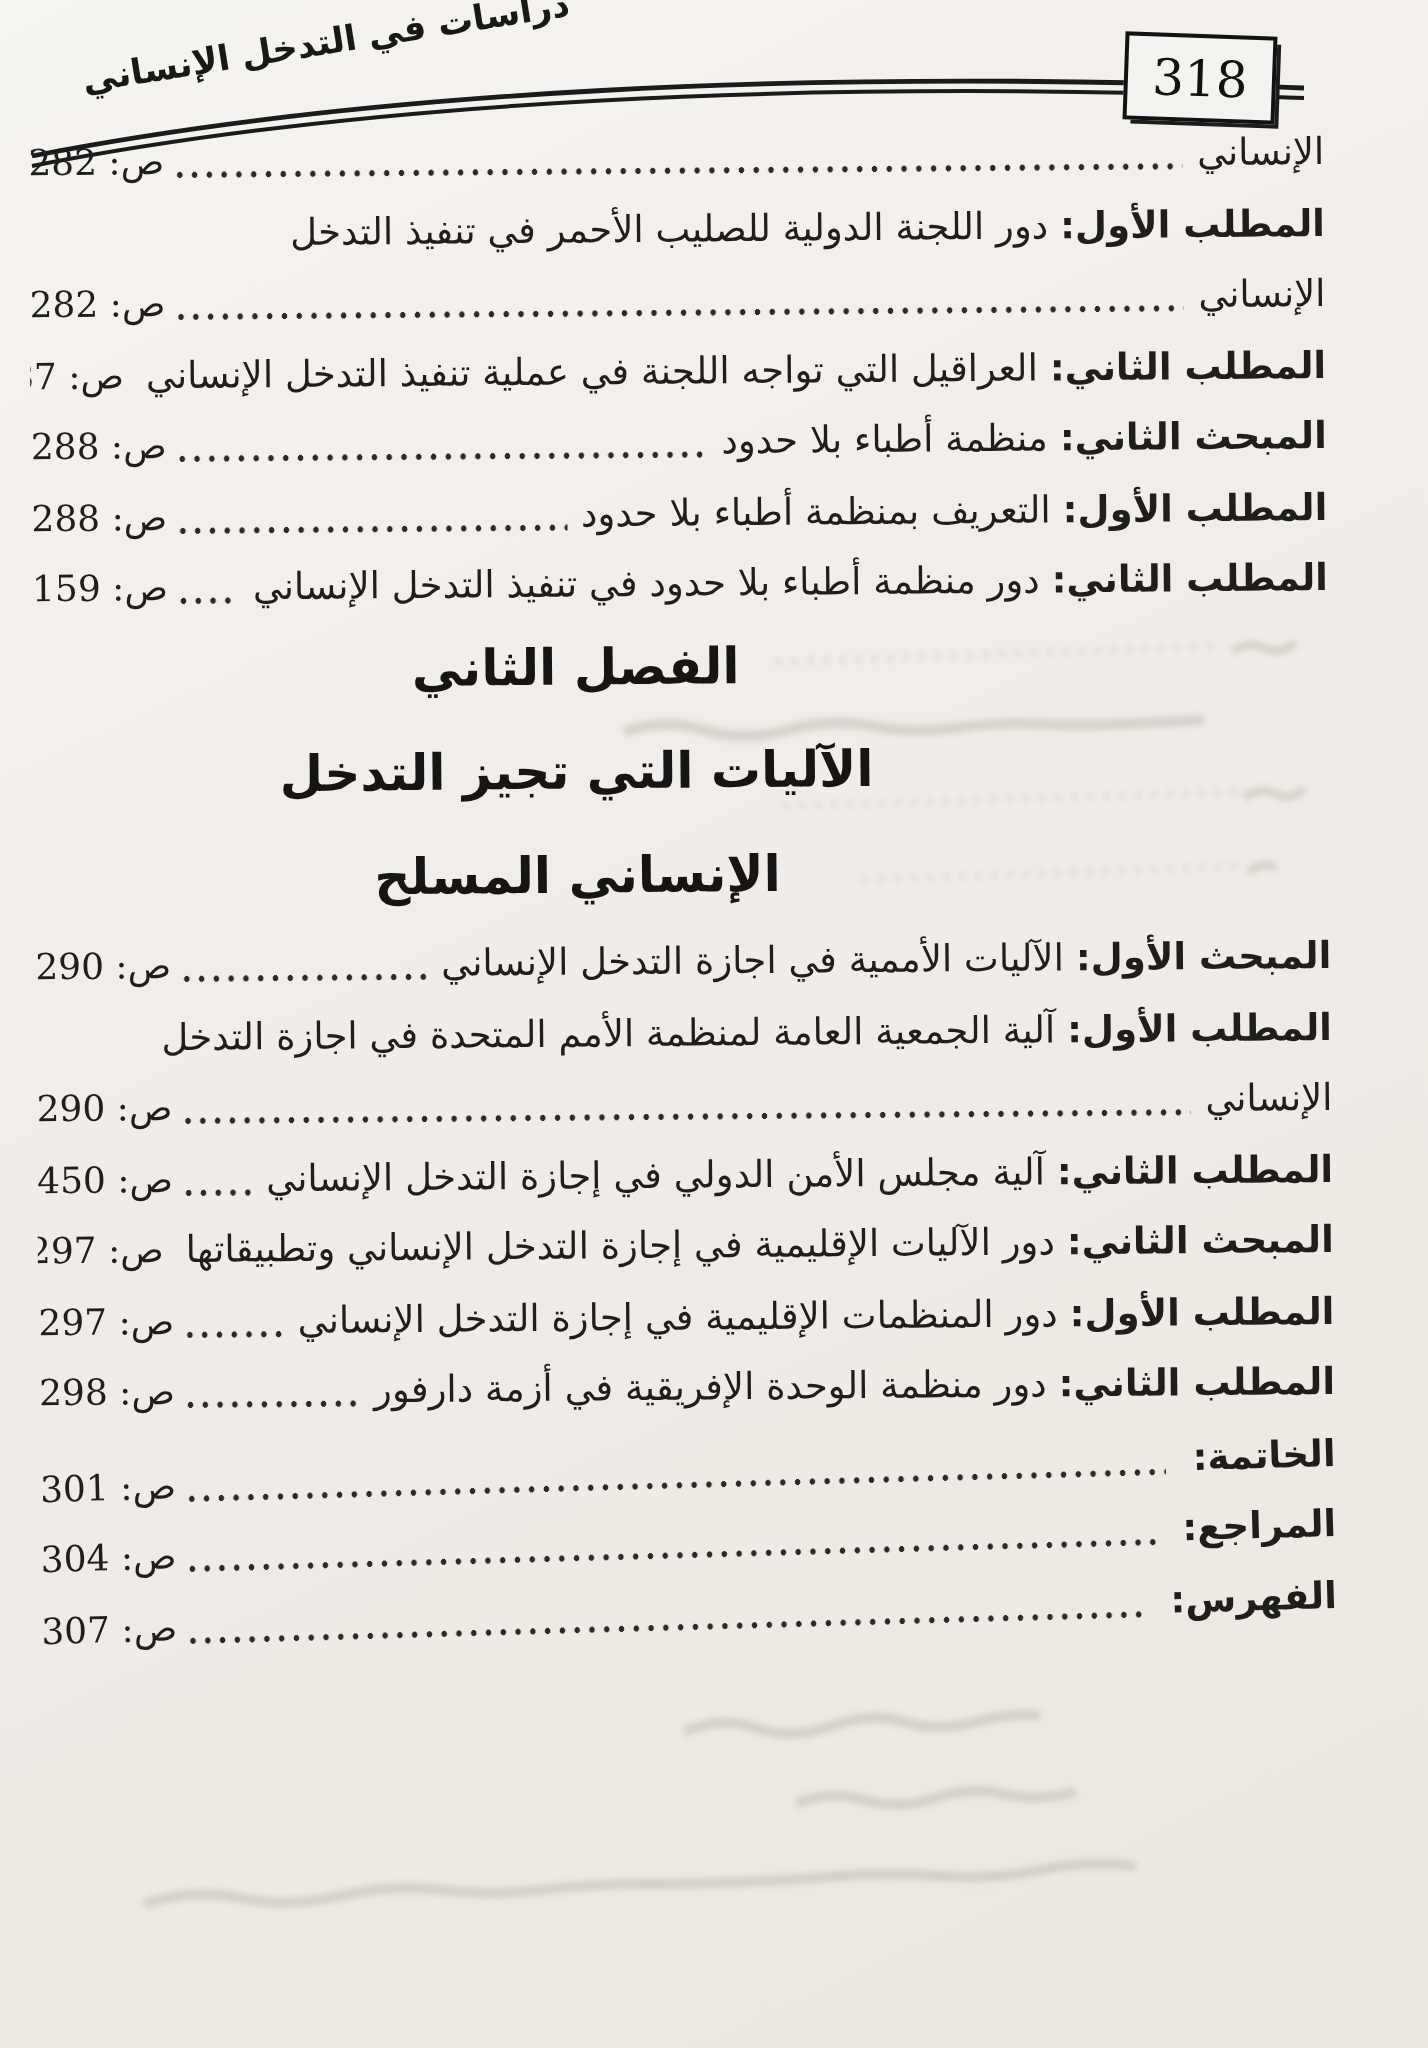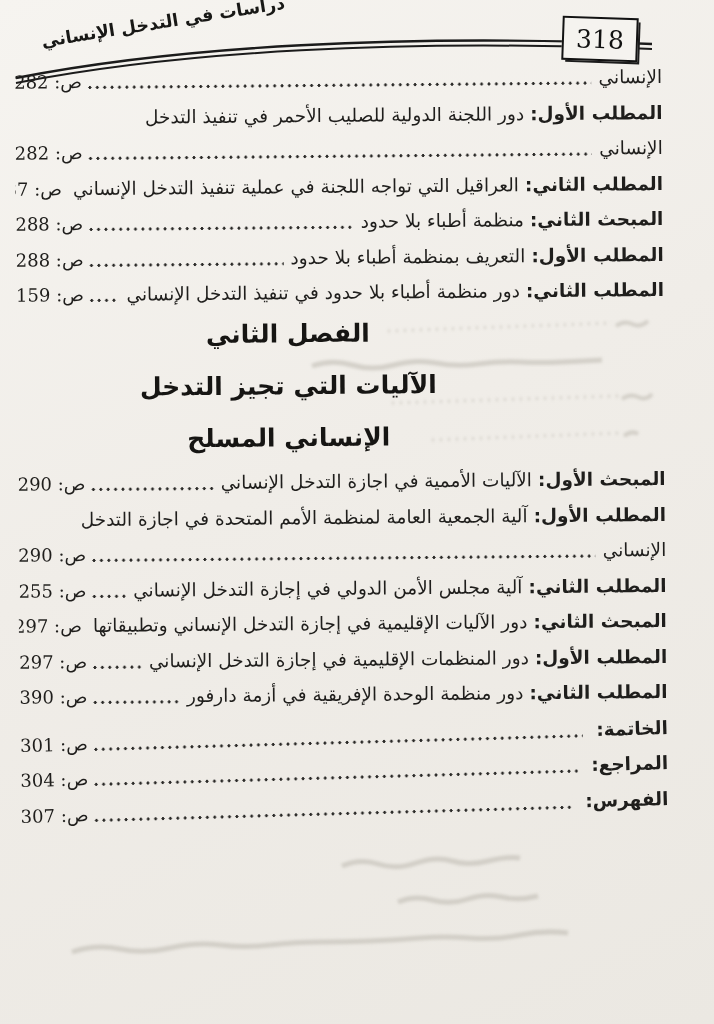--- a/index.html
+++ b/index.html
@@ -149,39 +149,39 @@
     <div class="row">
       <span class="prefix"></span>
       <span class="txt">الإنساني</span>
       <span class="dots"></span>
       <span class="pg">ص: 290</span>
     </div>
     <div class="row">
       <span class="prefix">المطلب الثاني:</span>
       <span class="txt">آلية مجلس الأمن الدولي في إجازة التدخل الإنساني</span>
       <span class="dots"></span>
-      <span class="pg">ص: 255</span>
+      <span class="pg">ص: 450</span>
     </div>
     <div class="row">
       <span class="prefix">المبحث الثاني:</span>
       <span class="txt">دور الآليات الإقليمية في إجازة التدخل الإنساني وتطبيقاتها</span>
       <span class="dots hidden"></span>
       <span class="pg">ص: 297</span>
     </div>
     <div class="row">
       <span class="prefix">المطلب الأول:</span>
       <span class="txt">دور المنظمات الإقليمية في إجازة التدخل الإنساني</span>
       <span class="dots"></span>
       <span class="pg">ص: 297</span>
     </div>
     <div class="row">
       <span class="prefix">المطلب الثاني:</span>
       <span class="txt">دور منظمة الوحدة الإفريقية في أزمة دارفور</span>
       <span class="dots"></span>
-      <span class="pg">ص: 390</span>
+      <span class="pg">ص: 298</span>
     </div>
     <div class="row tilt">
       <span class="prefix">الخاتمة:</span>
       <span class="txt"></span>
       <span class="dots"></span>
       <span class="pg">ص: 301</span>
     </div>
     <div class="row tilt">
       <span class="prefix">المراجع:</span>
       <span class="txt"></span>

